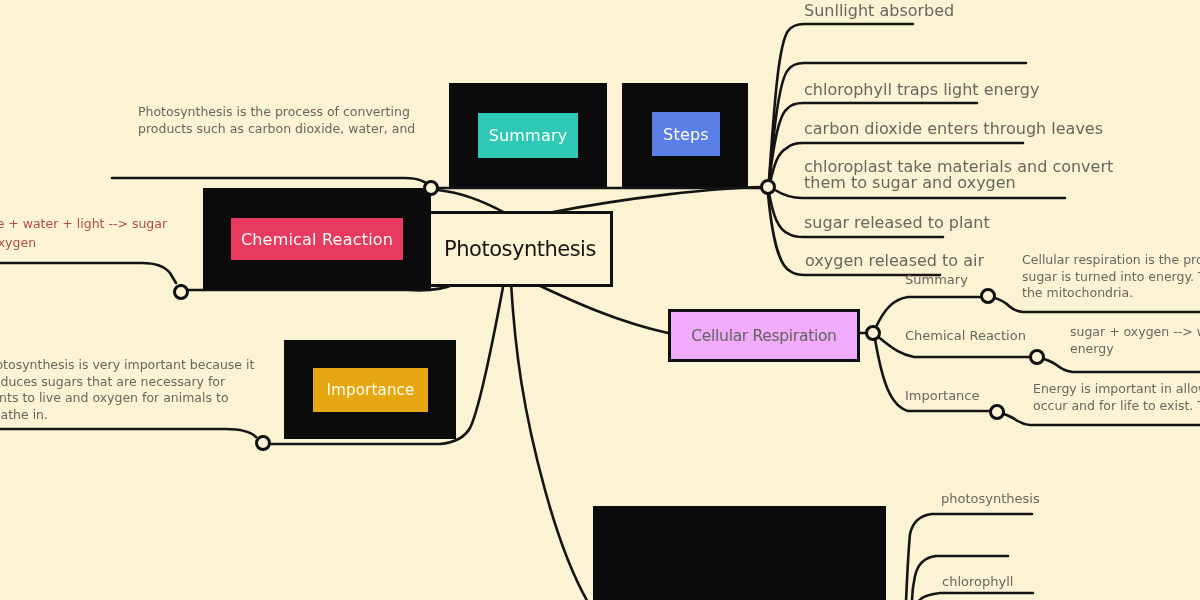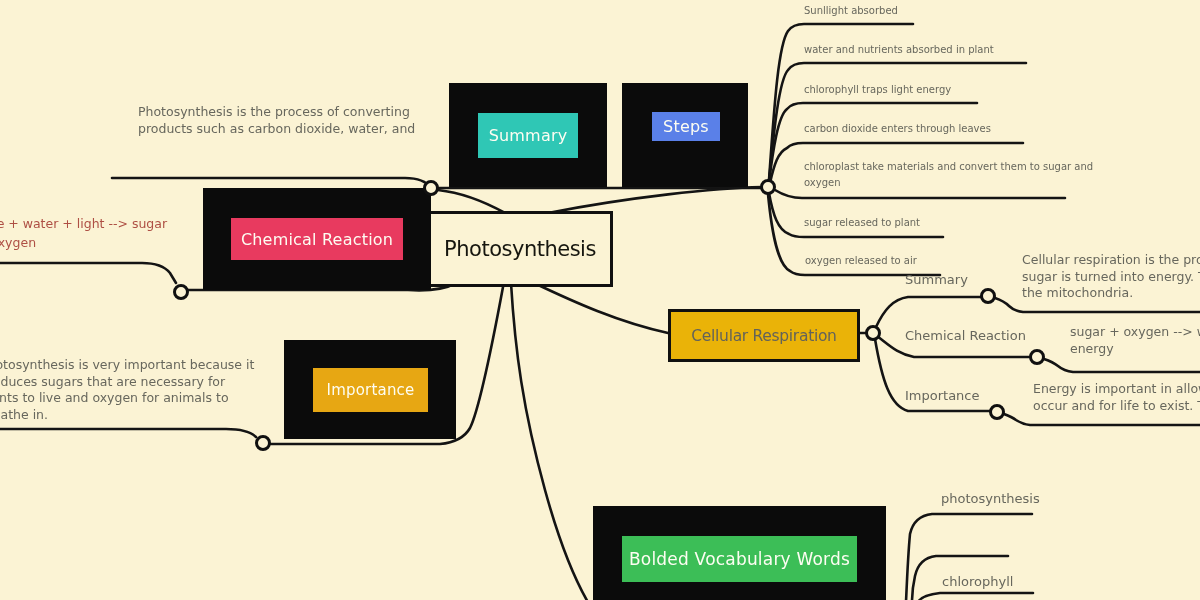--- a/index.html
+++ b/index.html
@@ -6,24 +6,24 @@
   body{font-family:"DejaVu Sans",sans-serif;}
   #canvas{position:relative;width:1200px;height:600px;overflow:hidden;background:#FBF3D4;}
   #wires{position:absolute;left:0;top:0;z-index:1;}
   .blackbox{position:absolute;background:#0b0b0b;z-index:4;}
   .nodebtn{position:absolute;z-index:5;display:flex;align-items:center;justify-content:center;
            color:#fdfdf2;font-size:16px;letter-spacing:.2px;cursor:pointer;}
   .rootbox{position:absolute;left:427px;top:211px;width:180px;height:70px;z-index:3;
            background:#FBF3D4;border:3px solid #101010;display:flex;align-items:center;justify-content:center;
            font-size:21px;letter-spacing:-0.5px;color:#16160f;}
   .crbox{position:absolute;left:668px;top:309px;width:186px;height:47px;z-index:3;
-         background:#eab308;border:3px solid #101010;display:flex;align-items:center;justify-content:center;
+         background:#f0abfc;border:3px solid #101010;display:flex;align-items:center;justify-content:center;
          font-size:15.5px;letter-spacing:-0.3px;color:#63635a;}
   .note{position:absolute;z-index:2;color:#67675D;font-size:12.5px;line-height:16.5px;white-space:nowrap;}
-  .steplabel{position:absolute;z-index:2;color:#67675D;font-size:10px;line-height:15.5px;white-space:nowrap;}
+  .steplabel{position:absolute;z-index:2;color:#67675D;font-size:16px;line-height:15.5px;white-space:nowrap;}
   .steplabel.wrap{white-space:normal;width:312px;}
   .sublabel{position:absolute;z-index:2;color:#67675D;font-size:13px;white-space:nowrap;}
   .dot{position:absolute;width:10px;height:10px;border:3px solid #101010;border-radius:50%;
        background:#FBF3D4;z-index:6;}
 </style>
 </head>
 <body>
 
 <div id="canvas" style="background-color: rgb(251, 243, 212);">
 
@@ -69,34 +69,32 @@
 
   <div class="rootbox">Photosynthesis</div>
 
   <div class="blackbox" style="left:449px;top:83px;width:158px;height:104px;"></div>
   <div class="blackbox" style="left:622px;top:83px;width:126px;height:104px;"></div>
   <div class="blackbox" style="left:203px;top:188px;width:228px;height:102px;"></div>
   <div class="blackbox" style="left:284px;top:340px;width:172px;height:99px;"></div>
   <div class="blackbox" style="left:593px;top:506px;width:293px;height:94px;"></div>
 
   <div class="nodebtn" style="left: 478px; top: 113px; width: 100px; height: 45px; background-color: rgb(47, 199, 181);">Summary</div>
-  <div class="nodebtn" style="left: 652px; top: 112px; width: 68px; height: 29px; background-color: rgb(90, 128, 232);">Steps</div>
+  <div class="nodebtn" style="left: 652px; top: 112px; width: 68px; height: 44px; background-color: rgb(90, 128, 232);">Steps</div>
   <div class="nodebtn" style="left: 231px; top: 218px; width: 172px; height: 42px; background-color: rgb(232, 58, 95);">Chemical Reaction</div>
   <div class="nodebtn" style="left: 313px; top: 368px; width: 115px; height: 44px; font-size: 15px; background-color: rgb(231, 167, 19);">Importance</div>
-  <div class="nodebtn" style="left: 622px; top: 536px; width: 235px; height: 46px; font-size: 17px; background-color: rgb(60, 190, 87);">Bolded Vocabulary Words</div>
 
   <div class="crbox">Cellular Respiration</div>
 
   <div class="note" style="left:138px;top:104px;">
       <div>Photosynthesis is the process of converting</div>
       <div>products such as carbon dioxide, water, and</div>
     </div>
 
   <div class="steplabel" style="left:804px;top:3px;">Sunllight absorbed</div>
-  <div class="steplabel" style="left:804px;top:42px;">water and nutrients absorbed in plant</div>
   <div class="steplabel" style="left:804px;top:82px;">chlorophyll traps light energy</div>
   <div class="steplabel" style="left:804px;top:121px;">carbon dioxide enters through leaves</div>
   <div class="steplabel wrap" style="left:804px;top:159px;">chloroplast take materials and convert them to sugar and oxygen</div>
   <div class="steplabel" style="left:804px;top:215px;">sugar released to plant</div>
   <div class="steplabel" style="left:805px;top:253px;">oxygen released to air</div>
 
   <div class="note" style="left: -88px; top: 216px; color: rgb(174, 79, 68);">carbon dioxide + water + light --&gt; sugar</div>
   <div class="note" style="left: -24px; top: 235px; color: rgb(174, 79, 68);">+ oxygen</div>
 
   <div class="note" style="left:-20px;top:357px;">

